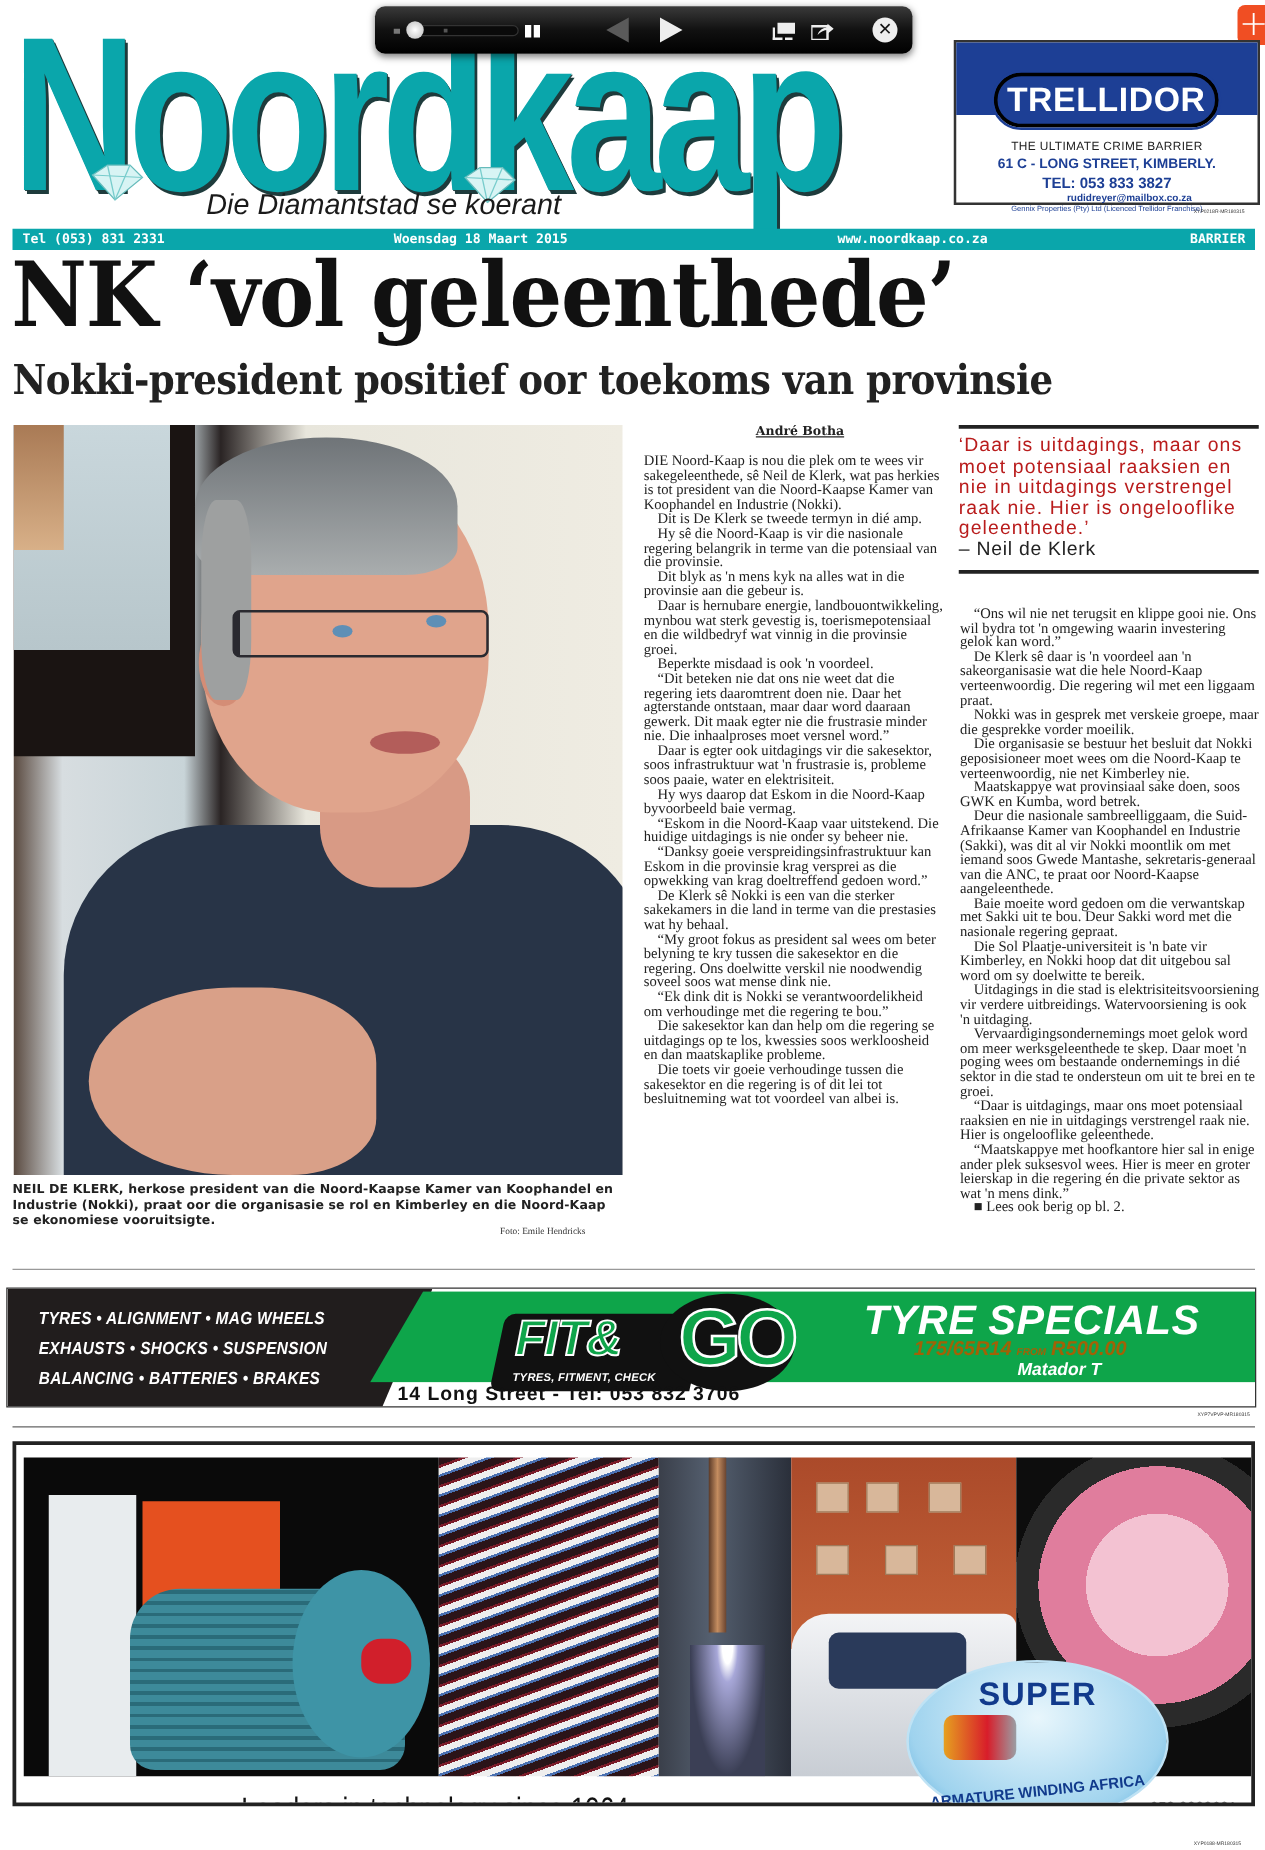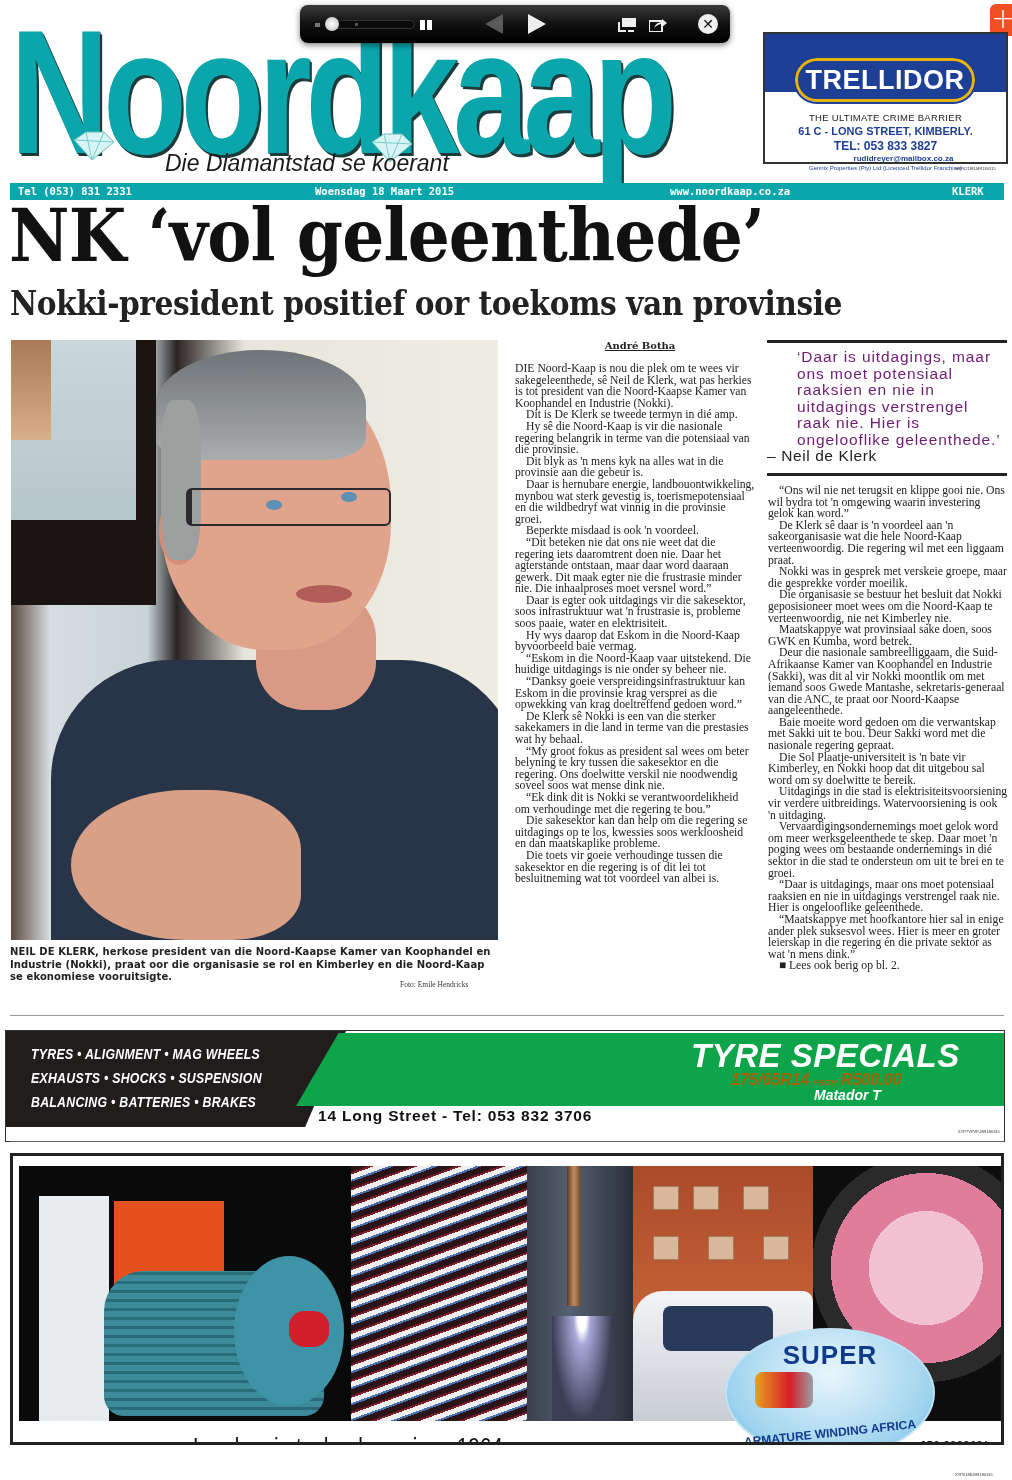--- a/index.html
+++ b/index.html
@@ -27,21 +27,21 @@
   .vb-pages span { flex: 1; background: #fff; }
   .vb-prev { position: absolute; left: 185px; top: 9px; width: 0; height: 0; border-top: 10px solid transparent; border-bottom: 10px solid transparent; border-right: 18px solid #5a5a5a; }
   .vb-next { position: absolute; left: 228px; top: 9px; width: 0; height: 0; border-top: 10px solid transparent; border-bottom: 10px solid transparent; border-left: 18px solid #eee; }
   .vb-icon { position: absolute; top: 12px; width: 18px; height: 14px; }
   .vb-close { position: absolute; left: 398px; top: 9px; width: 20px; height: 20px; border-radius: 50%; background: #eee; color: #111;
               font-family: "DejaVu Sans", sans-serif; font-weight: 700; font-size: 14px; line-height: 20px; text-align: center; }
 
   
   .ad-trellidor { position: absolute; left: 763px; top: 32px; width: 245px; height: 132px; border: 2px solid #333; background: #fff; }
   .ad-trellidor .blue { position: absolute; left: 0; top: 0; width: 100%; height: 58px; background: #1d3f95; }
-  .trel-pill { position: absolute; left: 30px; top: 24px; width: 180px; height: 44px; border-radius: 22px; background: #1d3f95; border: 3px solid #eab308; outline: 2px solid #1d3f95; color: #fff;
+  .trel-pill { position: absolute; left: 30px; top: 24px; width: 180px; height: 44px; border-radius: 22px; background: #1d3f95; border: 3px solid #000000; outline: 2px solid #1d3f95; color: #fff;
                font-family: "Liberation Sans", sans-serif; font-weight: 700; font-size: 27px; text-align: center; line-height: 38px; letter-spacing: 0.5px; }
   .trel-line { position: absolute; left: 0; width: 100%; text-align: center; font-family: "Liberation Sans", sans-serif; }
   .trel-l1 { top: 78px; font-family: Liberation Sans, sans-serif; font-size: 9.5px; color: #222; letter-spacing: 0.3px; }
   .trel-l2 { top: 91px; font-size: 11px; font-weight: 700; color: #1d3f95; }
   .trel-l3 { top: 105px; font-size: 12px; font-weight: 700; color: #1d3f95; }
   .trel-l4 { top: 120px; font-size: 8px; font-weight: 700; color: #1d3f95; padding-left: 36px; }
   .trel-l5 { top: 131px; font-size: 6px; color: #1d3f95; }
   .ad-code { position: absolute; font-family: "Liberation Sans", sans-serif; font-size: 4px; color: #333; }
   .plus-badge { position: absolute; left: 990px; top: 4px; width: 26px; height: 32px; background: #f04e23; border-radius: 6px 0 0 6px; color: #fff;
                 font-family: "DejaVu Sans", sans-serif; font-size: 28px; line-height: 30px; text-align: center; font-weight: 300; }
@@ -81,27 +81,27 @@
   
   .byline { position: absolute; left: 570px; top: 340px; width: 140px; text-align: center; font-family: "DejaVu Serif", serif; font-weight: 700;
             font-size: 10px; text-decoration: underline; color: #222; }
   .col { position: absolute; font-family: "Liberation Serif", serif; font-size: 11.7px; line-height: 11.6px; color: #222; }
   .col p { text-indent: 11px; }
   .col p.first { text-indent: 0; }
   .col-1 { left: 515px; top: 363px; width: 240px; }
   .col-2 { left: 768px; top: 485px; width: 240px; }
 
   .pullquote { position: absolute; left: 767px; top: 340px; width: 240px; border-top: 3px solid #222; border-bottom: 3px solid #222; padding: 6px 0 8px 0; }
-  .pullquote .pq-text { font-family: "Liberation Sans", sans-serif; font-size: 15.5px; line-height: 16.5px; color: #701a75; letter-spacing: 0.9px; margin-left: 30px; }
+  .pullquote .pq-text { font-family: "Liberation Sans", sans-serif; font-size: 15.5px; line-height: 16.5px; color: #b91c1c; letter-spacing: 0.9px; }
   .pullquote .pq-author { font-family: "Liberation Sans", sans-serif; font-size: 15.5px; line-height: 16.5px; color: #222; letter-spacing: 0.6px; }
 
   .rule { position: absolute; left: 10px; height: 1px; background: #999; }
 
   
-  .ad-fitgo { position: absolute; left: 5px; top: 1030px; width: 1000px; height: 112px; border: 1px solid #333; background: #fff; overflow: hidden; text-align: right; }
+  .ad-fitgo { position: absolute; left: 5px; top: 1030px; width: 1000px; height: 96px; border: 1px solid #333; background: #fff; overflow: hidden; text-align: right; }
   .fg-black { position: absolute; left: 0; top: 0; width: 340px; height: 96px; background: #211d1d; clip-path: polygon(0 0, 100% 0, 88% 100%, 0 100%); }
   .fg-green { position: absolute; left: 290px; top: 2px; width: 710px; height: 73px; background: #0ea54a; clip-path: polygon(6% 0, 100% 0, 100% 100%, 0 100%); }
   .fg-list { position: absolute; left: 25px; color: #fff; font-family: "Liberation Sans", sans-serif; font-weight: 700; font-style: italic; font-size: 14px;
              transform: scaleX(0.88); transform-origin: left top; white-space: nowrap; letter-spacing: 0.3px; }
   .fg-logo { position: absolute; left: 392px; top: 6px; width: 240px; height: 76px; }
   .fg-logo .fit-box { position: absolute; left: 0; top: 14px; width: 160px; height: 62px; background: #111; border-radius: 8px 0 0 8px; transform: skewX(-12deg); }
   .fg-logo .fit-text { position: absolute; left: 14px; top: 12px; font-family: "Liberation Sans", sans-serif; font-weight: 700; font-style: italic; font-size: 40px;
                        color: #0ea54a; -webkit-text-stroke: 1.5px #fff; letter-spacing: -1px; }
   .fg-logo .go-circle { position: absolute; left: 130px; top: -2px; width: 108px; height: 78px; border-radius: 50%; background: #111; }
   .fg-logo .go-text { position: absolute; left: 145px; top: -4px; font-family: "Liberation Sans", sans-serif; font-weight: 700; font-size: 64px;
@@ -201,21 +201,21 @@
   <div class="trel-line trel-l3">TEL: 053 833 3827</div>
   <div class="trel-line trel-l4">rudidreyer@mailbox.co.za</div>
   <div class="trel-line trel-l5">Gennix Properties (Pty) Ltd (Licenced Trellidor Franchise)</div>
 </div>
 <div class="ad-code" style="left:955px;top:166px;">XYP0218R-MR180315</div>
 
 <div class="info-strip">
   <span style="left:8px;">Tel (053) 831 2331</span>
   <span style="left:305px;">Woensdag 18 Maart 2015</span>
   <span style="left:660px;">www.noordkaap.co.za</span>
-  <span style="left:942px;">KLERK</span>
+  <span style="left:942px;">BARRIER</span>
 </div>
 
 <h1 class="headline">NK ‘vol geleenthede’</h1>
 <h2 class="subhead">Nokki-president positief oor toekoms van provinsie</h2>
 
 <div class="photo">
   <div class="frame"></div>
   <div class="frame-inner"></div>
   <div class="frame-art"></div>
   <div class="shirt"></div>
@@ -276,20 +276,27 @@
 </div>
 
 <div class="rule" style="top:1015px;width:994px;"></div>
 
 <div class="ad-fitgo">
   <div class="fg-black"></div>
   <div class="fg-green"></div>
   <div class="fg-list" style="top:15px;">TYRES  •  ALIGNMENT  •  MAG WHEELS</div>
   <div class="fg-list" style="top:39px;">EXHAUSTS  •  SHOCKS  •  SUSPENSION</div>
   <div class="fg-list" style="top:63px;">BALANCING  •  BATTERIES  •  BRAKES</div>
+  <div class="fg-logo">
+    <div class="fit-box"></div>
+    <div class="go-circle"></div>
+    <div class="fit-text">FIT&amp;</div>
+    <div class="go-text">GO</div>
+    <div class="fg-tag">TYRES, FITMENT, CHECK</div>
+  </div>
   <div class="fg-specials">TYRE SPECIALS</div>
   <div class="fg-size">
     <span>175/65R14</span><small>FROM</small><span>R500.00</span>
   </div>
   <div class="fg-brand">Matador T</div>
   <div class="fg-address">14 Long Street - Tel: 053 832 3706</div>
 </div>
 <div class="ad-code" style="left:958px;top:1129px;">XYP7VPVP-MR180315</div>
 
 <div class="rule" style="top:1141px;width:994px;background:#666;"></div>

